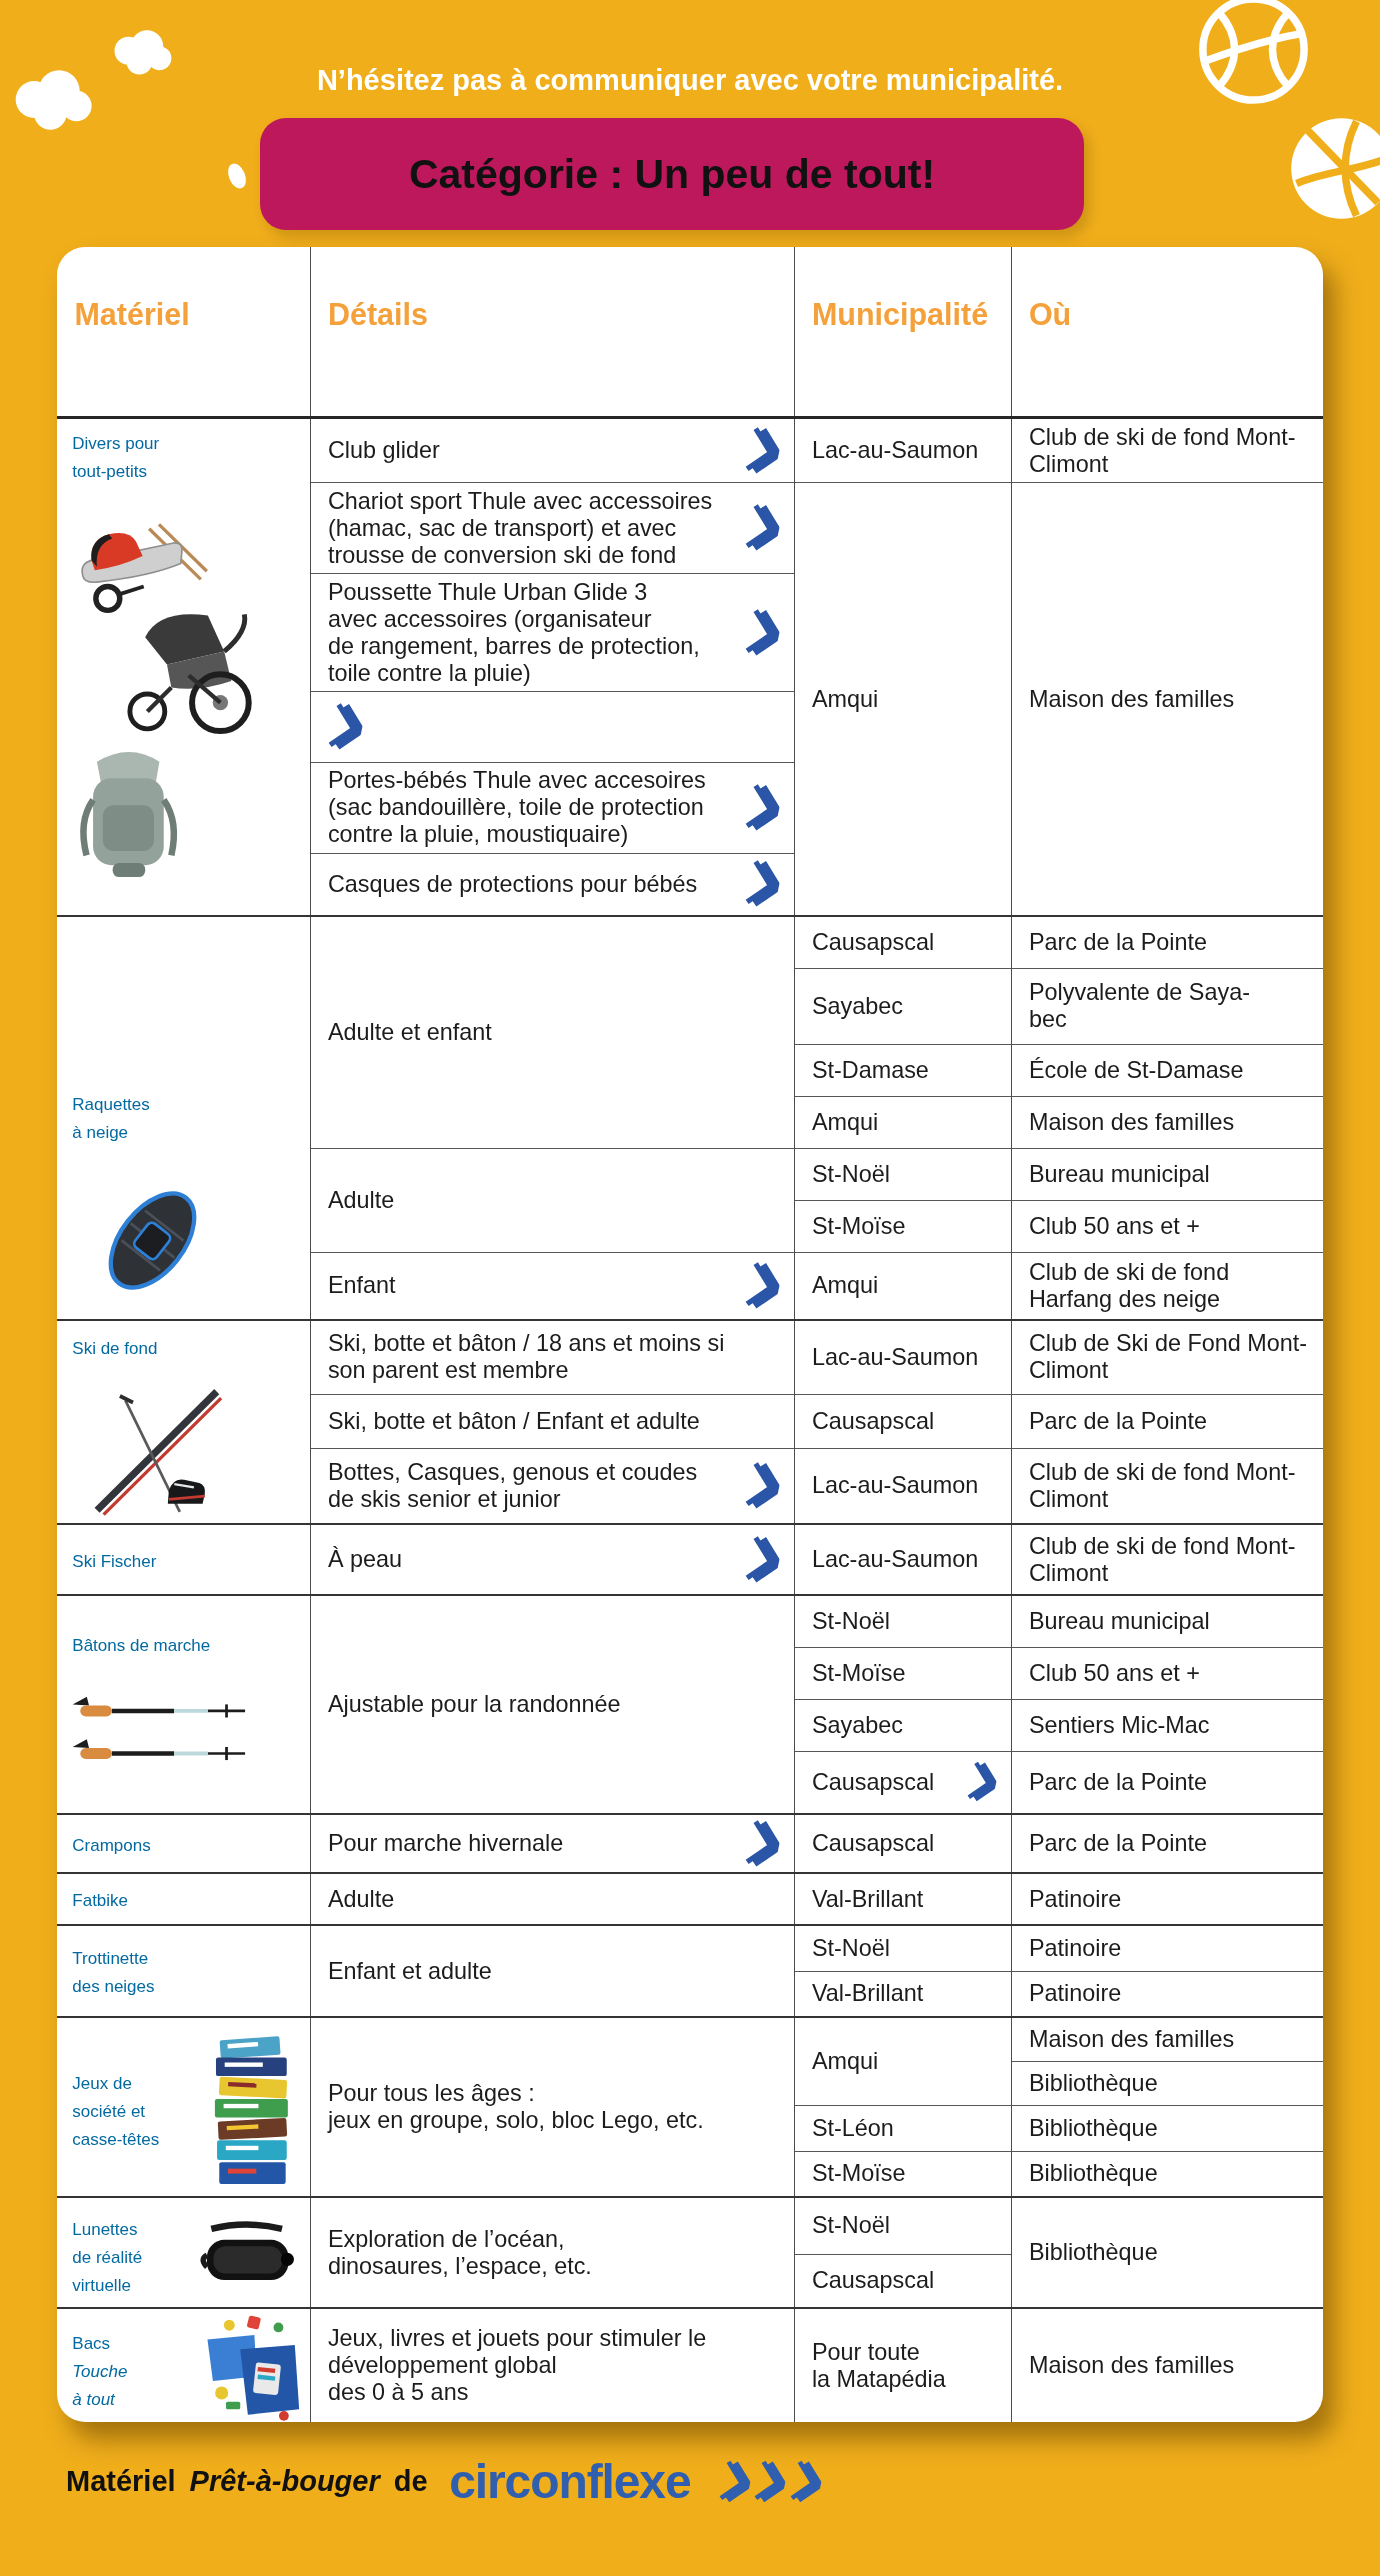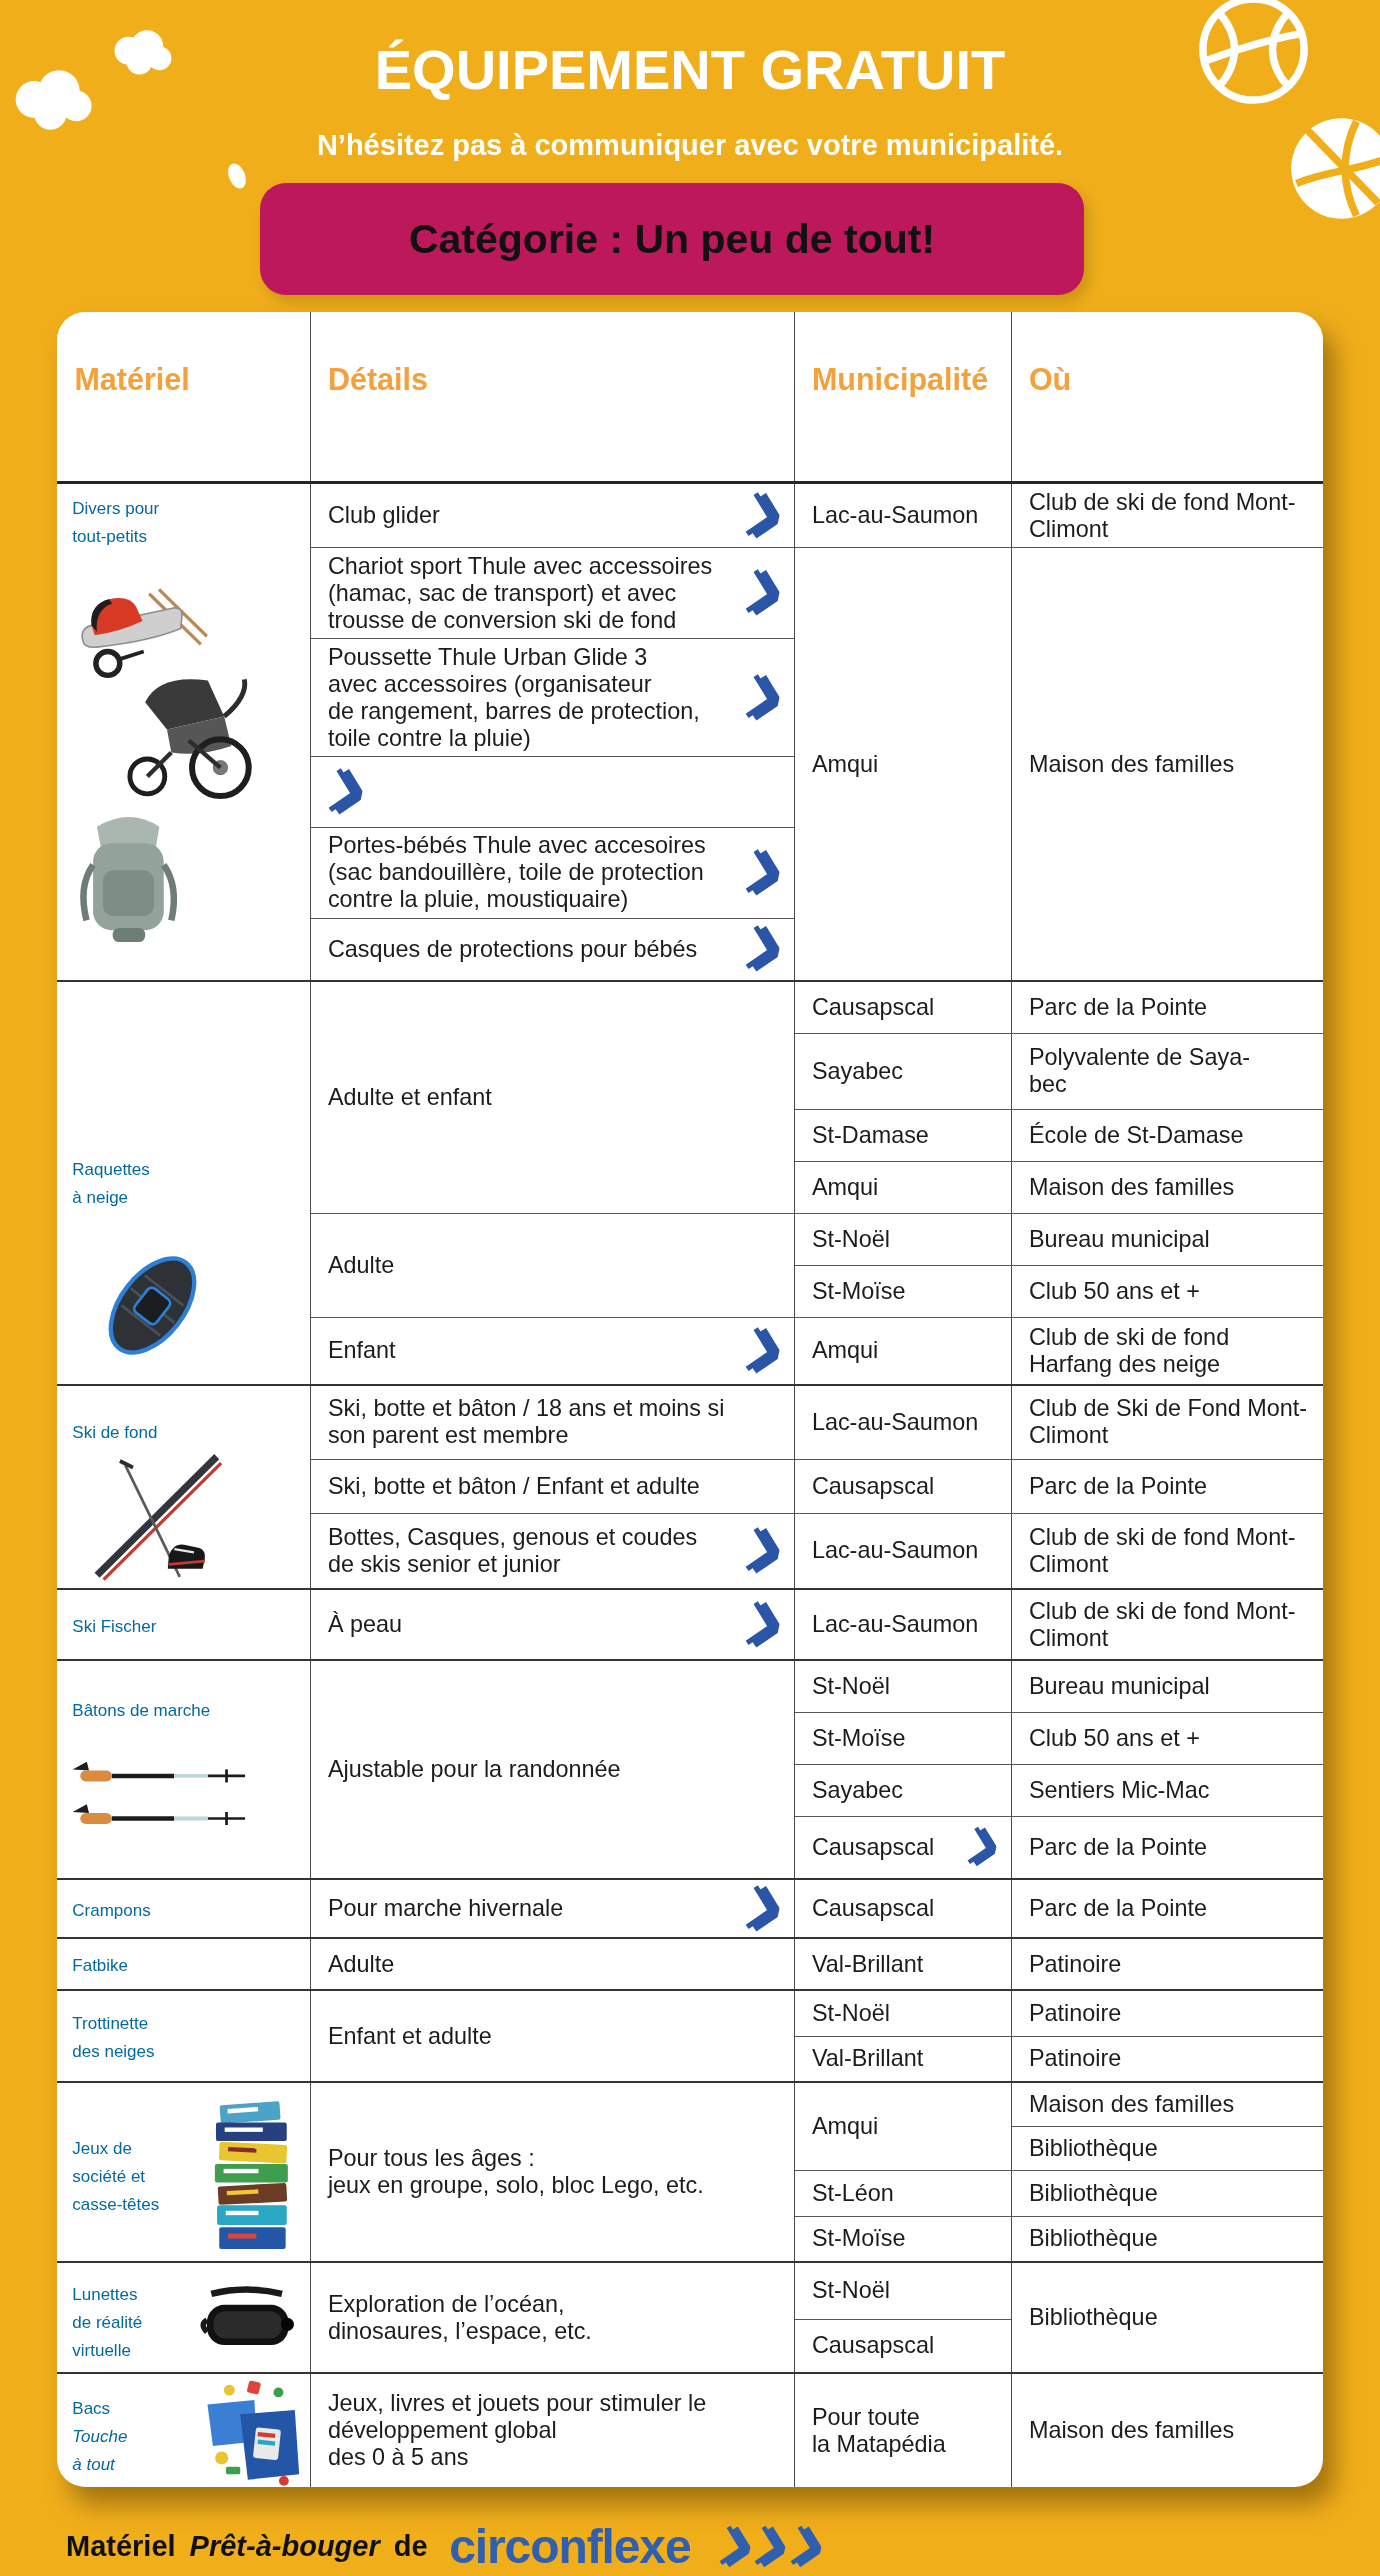--- a/index.html
+++ b/index.html
@@ -99,21 +99,20 @@
     <circle cx="50" cy="50" r="47" fill="#fff"></circle>
     <g fill="none" stroke="#F0AE1B" stroke-width="7">
       <path d="M18 14 L 84 82"></path>
       <path d="M64 6 C 50 34, 50 66, 64 94"></path>
       <path d="M8 64 C 36 52, 66 52, 94 40"></path>
     </g>
   </svg>
 </div>
 
 <div class="hero">
-  <h1>ÉQUIPEMENT GRATUIT</h1>
   <p>N’hésitez pas à communiquer avec votre municipalité.</p>
 </div>
 
 <div class="category-card">
   <span>Catégorie : Un peu de tout!</span>
 </div>
 
 <div class="table-card">
 <table>
   <colgroup>
@@ -289,21 +288,21 @@
                 <path d="M26 6 L64 46 L26 86" fill="none" stroke="#2B55A6" stroke-width="15"></path>
               </svg>
       </div>
     </td>
     <td class="mun"><span class="pre">Amqui</span></td>
     <td class="ou"><span class="pre">Club de ski de fond Harfang des neige</span></td>
   </tr>
 
   <tr class="sec" style="height:74px">
     <td class="mat" rowspan="3">
-      <div class="mat-label pre" style="margin-top:22px">Ski de fond</div>
+      <div class="mat-label pre" style="margin-top:3px">Ski de fond</div>
       <svg class="photo" style="top:63px;left:30px" width="142" height="136" viewBox="0 0 260 250">
         <line x1="18" y1="232" x2="238" y2="14" stroke="#32353b" stroke-width="13"></line>
         <line x1="30" y1="240" x2="246" y2="26" stroke="#c23a30" stroke-width="6"></line>
         <line x1="70" y1="30" x2="170" y2="235" stroke="#5a5a5a" stroke-width="5"></line>
         <path d="M60 22 L84 34" stroke="#2d2d2d" stroke-width="7"></path>
         <path d="M150 196 Q158 172 178 176 L206 182 Q218 186 216 202 L212 220 L148 220 Z" fill="#17181a"></path>
         <path d="M150 212 L216 206" stroke="#c23a30" stroke-width="5"></path>
         <path d="M160 184 L196 190" stroke="#e8e8e8" stroke-width="4"></path>
       </svg>
     </td>

